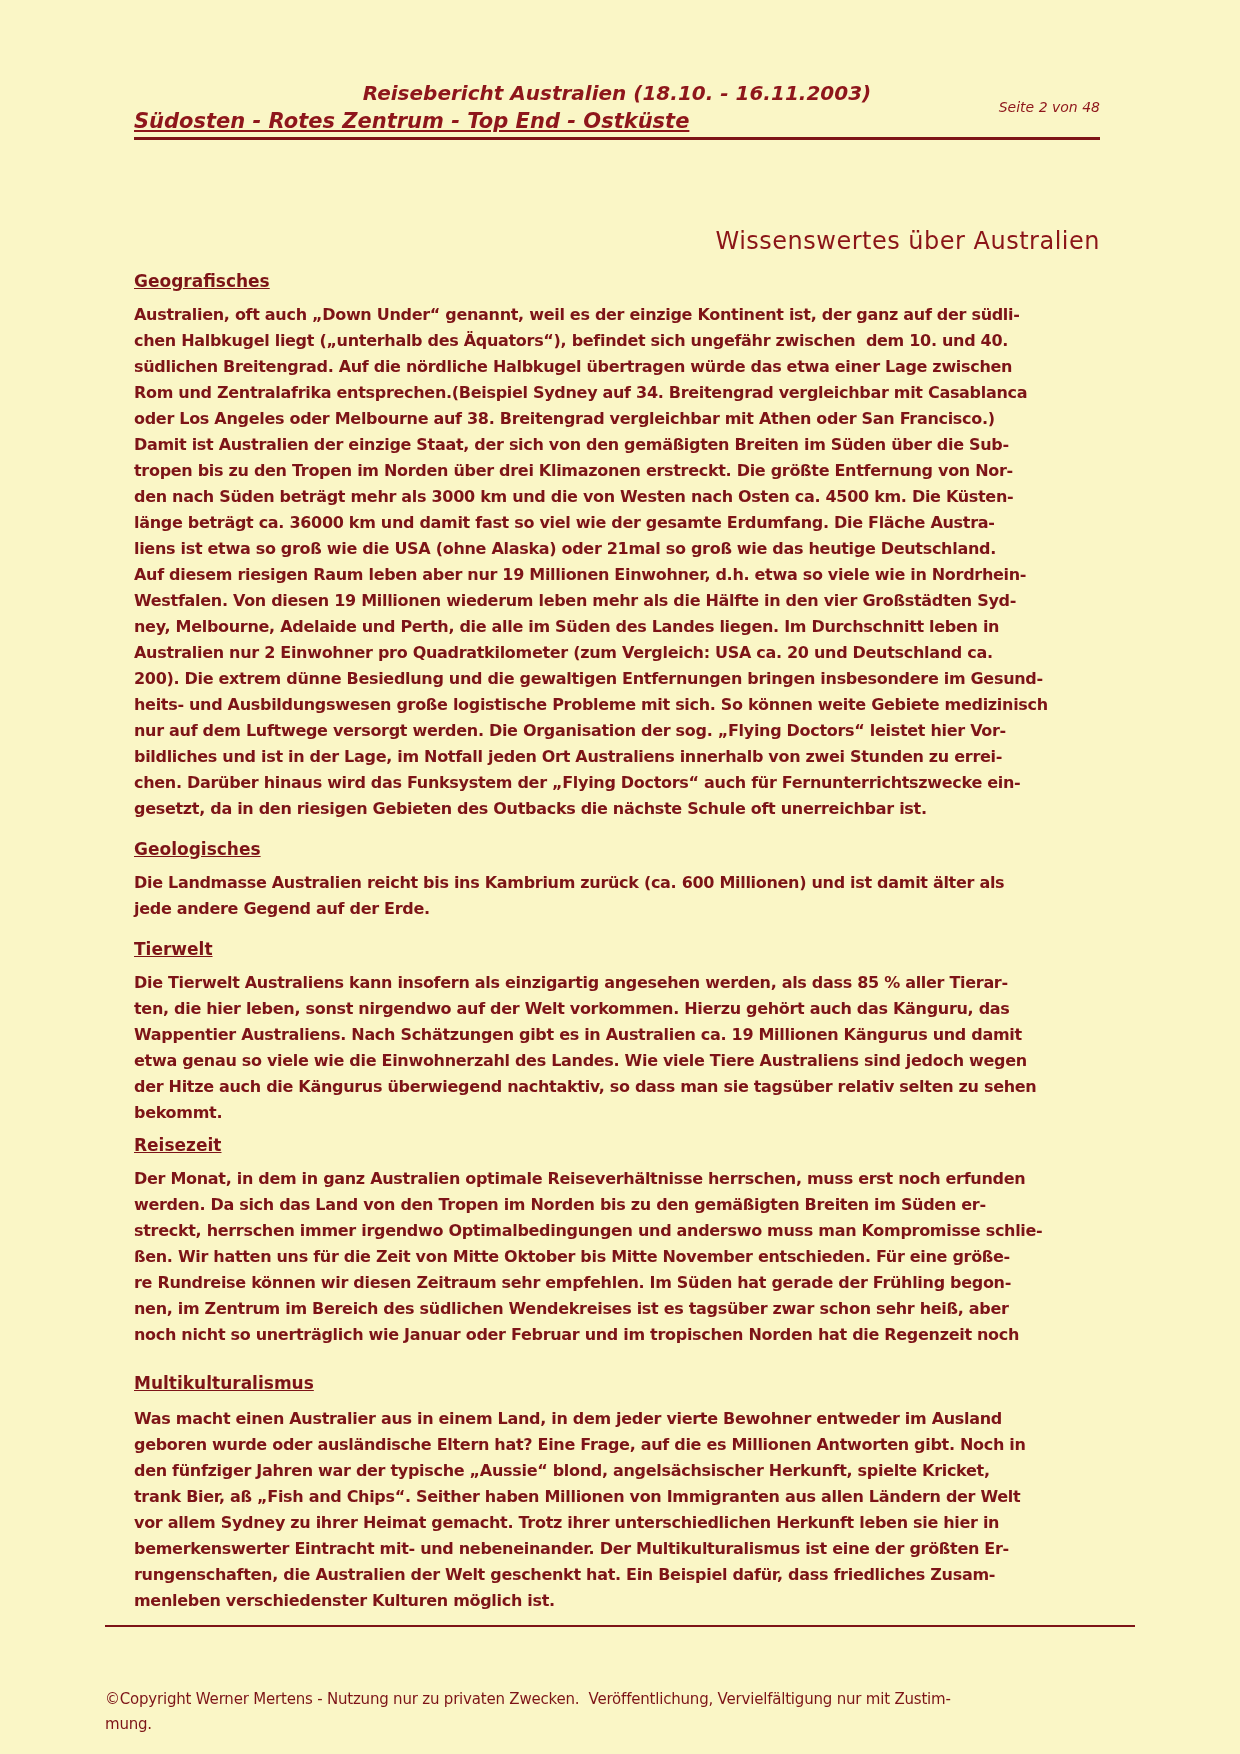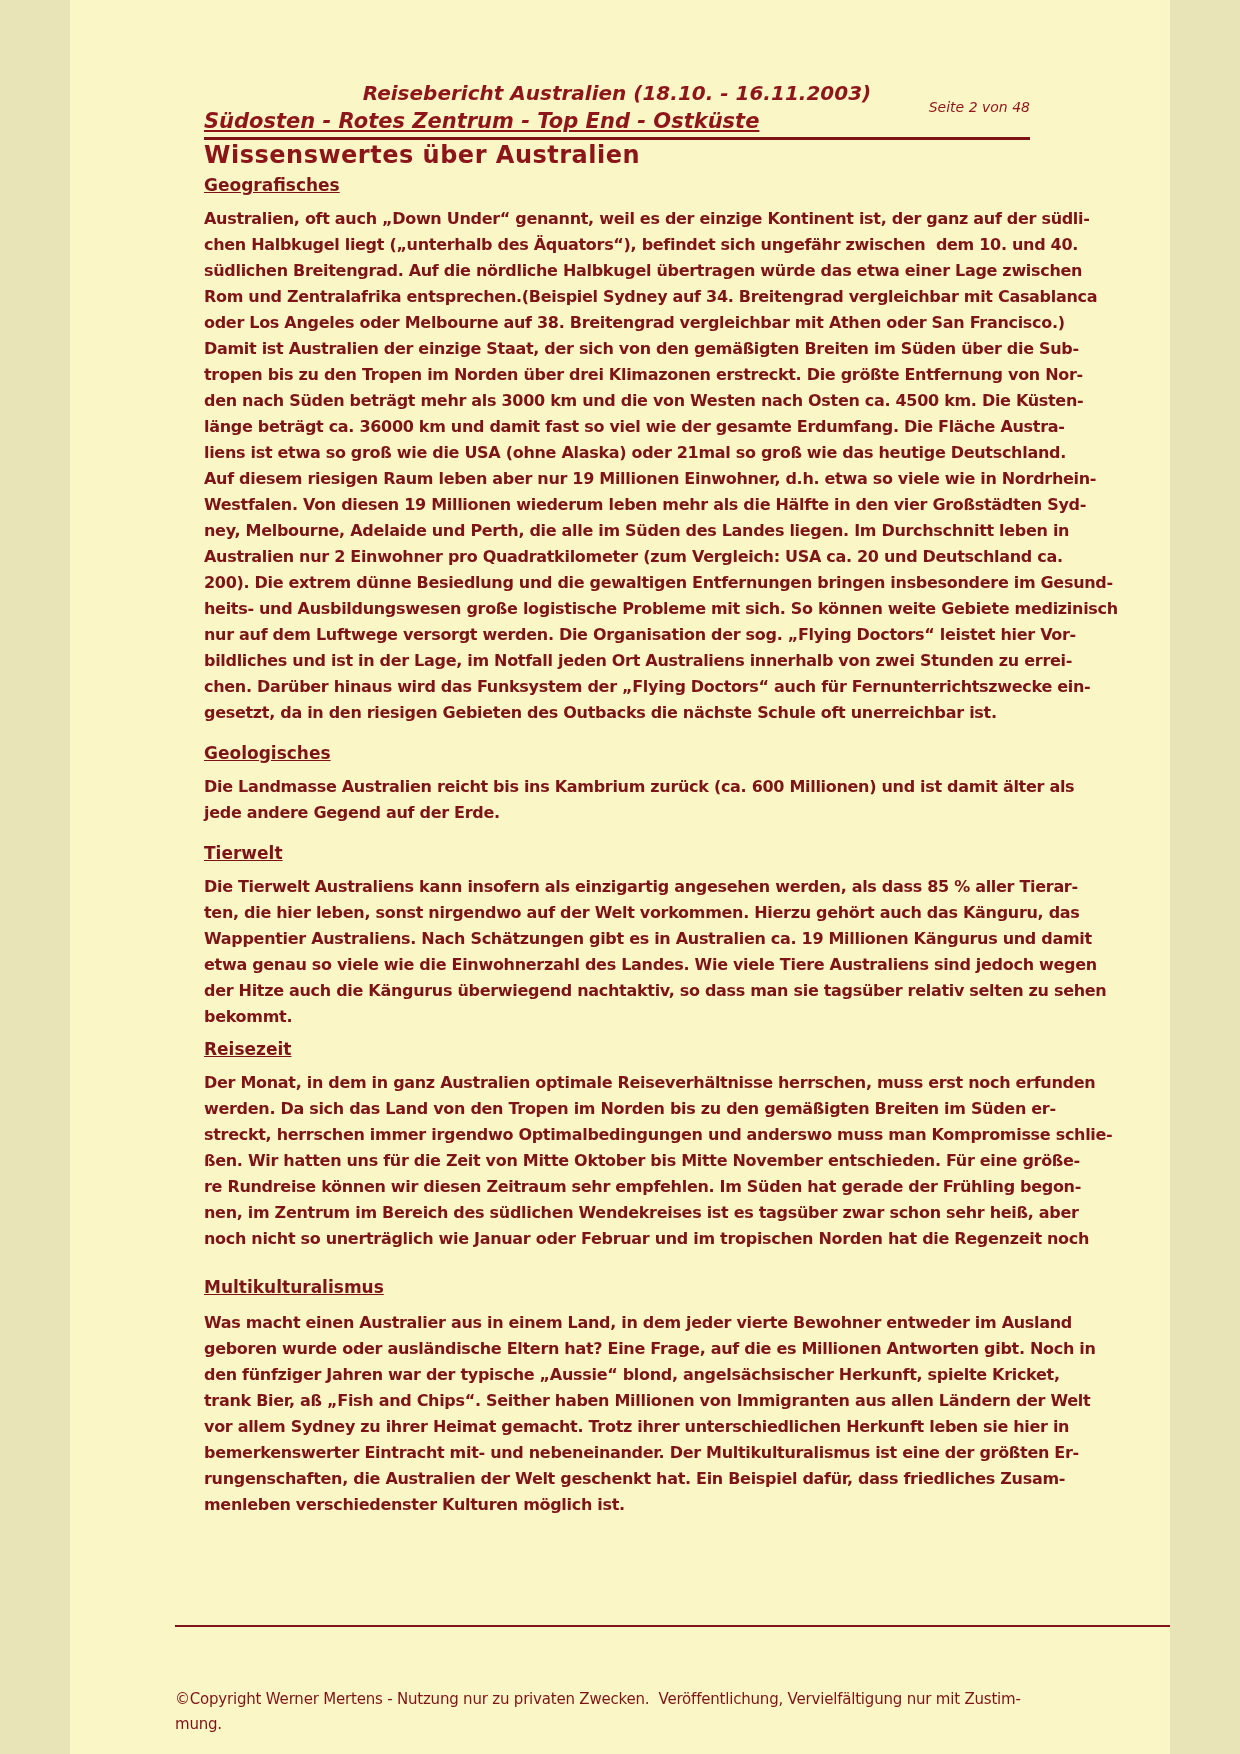--- a/index.html
+++ b/index.html
@@ -3,21 +3,21 @@
 <meta charset="utf-8">
 <title>Reisebericht Australien - Seite 2</title>
 <style>
   html, body {
     margin: 0;
     padding: 0;
     background: #e8e4b8;
   }
   .page {
     position: relative;
-    width: 1100px;
+    width: 1240px;
     height: 1754px;
     margin: 0 auto;
     background: #faf6c6;
     box-sizing: border-box;
     padding-top: 80px;
     overflow: hidden;
     font-family: "DejaVu Sans", "Liberation Sans", sans-serif;
     color: #7d1417;
   }
   .col {
@@ -52,35 +52,36 @@
     position: absolute;
     right: 0;
     bottom: 17px;
     font-size: 14px;
     font-style: italic;
     font-weight: normal;
     line-height: 26px;
   }
   
   .doc-title {
-    text-align: left;
+    margin-top: 86px;
+    text-align: right;
     font-size: 24px;
     line-height: 30px;
-    font-weight: bold;
+    font-weight: normal;
     color: #8b1518;
     letter-spacing: 0.5px;
   }
   
   .section-heading {
     font-size: 17px;
     line-height: 26px;
     font-weight: bold;
     text-decoration: underline;
   }
-  .sec-1 .section-heading { margin-top: 2px; }
+  .sec-1 .section-heading { margin-top: 12px; }
   .sec-2 .section-heading,
   .sec-3 .section-heading { margin-top: 14px; }
   .sec-4 .section-heading { margin-top: 22px; }
   .sec-5 .section-heading { margin-top: 6px; }
   .section-body {
     margin-top: 8px;
     font-size: 16px;
     line-height: 26px;
     font-weight: bold;
     letter-spacing: -0.3px;

